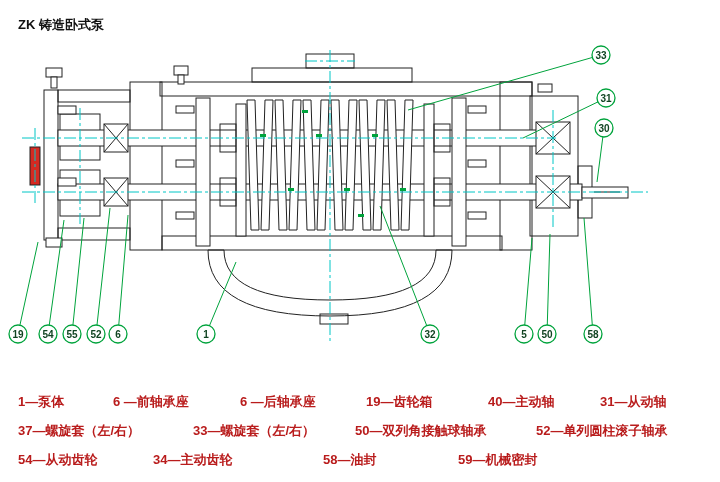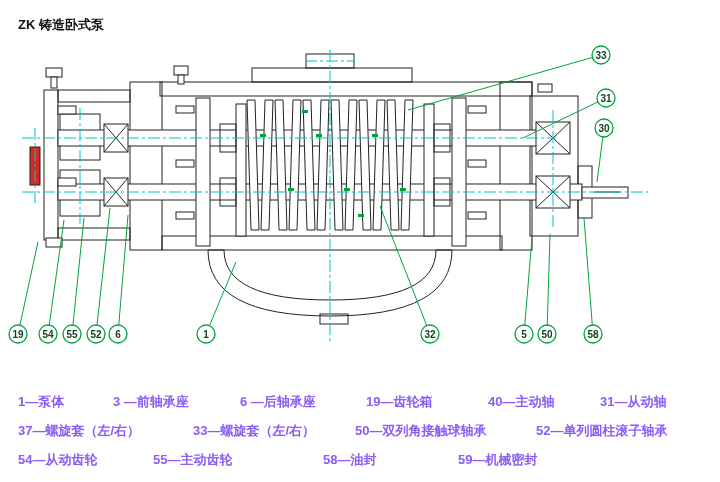--- a/index.html
+++ b/index.html
@@ -1,19 +1,19 @@
 <!DOCTYPE html>
 <html style="--hatch: #d04545; --outline: #222222; --centerline: #00c6c6; --callout_green: #00a33c; --accent_red: #d42a22;"><head>
 <meta charset="utf-8">
 <style>
   html,body{margin:0;padding:0;background:#ffffff;}
   #page{position:relative;width:720px;height:482px;background:#fff;overflow:hidden;
         font-family:"Liberation Sans",sans-serif;margin-top:10px;}
   #title{position:absolute;left:18px;top:6px;font-size:13px;font-weight:bold;color:#111;}
-  .legend-item{position:absolute;font-size:13px;font-weight:600;color:#8b5cf6;white-space:nowrap;}
+  .legend-item{position:absolute;font-size:13px;font-weight:600;color:#b91c1c;white-space:nowrap;}
   svg{position:absolute;left:0;top:0;}
   .ol{stroke:var(--outline);fill:none;stroke-width:1;}
   .wh{fill:#ffffff;stroke:var(--outline);stroke-width:1;}
   .hatchline{stroke:var(--hatch);stroke-width:0.9;}
   .redblk{fill:var(--accent_red);stroke:var(--outline);}
   .cl{stroke:var(--centerline);stroke-width:1;fill:none;stroke-dasharray:12 3 3 3;}
   .gl{stroke:var(--callout_green);stroke-width:1;fill:none;}
   .co{fill:#ffffff;stroke:var(--callout_green);stroke-width:1.3;}
   .ct{font:bold 10px "Liberation Sans",sans-serif;fill:#114422;text-anchor:middle;}
   .gm{fill:var(--callout_green);}
@@ -203,27 +203,27 @@
       <g>
         <line class="gl" x1="584" y1="208" x2="593" y2="324"></line>
         <circle class="co" cx="593" cy="324" r="9"></circle>
         <text class="ct" x="593" y="328">58</text>
       </g>
     </g>
   </svg>
 
   <div>
     <span class="legend-item" style="left:18px;top:383px">1—泵体</span>
-    <span class="legend-item" style="left:113px;top:383px">3 —前轴承座</span>
+    <span class="legend-item" style="left:113px;top:383px">6 —前轴承座</span>
     <span class="legend-item" style="left:240px;top:383px">6 —后轴承座</span>
     <span class="legend-item" style="left:366px;top:383px">19—齿轮箱</span>
     <span class="legend-item" style="left:488px;top:383px">40—主动轴</span>
     <span class="legend-item" style="left:600px;top:383px">31—从动轴</span>
     <span class="legend-item" style="left:18px;top:412px">37—螺旋套（左/右）</span>
     <span class="legend-item" style="left:193px;top:412px">33—螺旋套（左/右）</span>
     <span class="legend-item" style="left:355px;top:412px">50—双列角接触球轴承</span>
     <span class="legend-item" style="left:536px;top:412px">52—单列圆柱滚子轴承</span>
     <span class="legend-item" style="left:18px;top:441px">54—从动齿轮</span>
-    <span class="legend-item" style="left:153px;top:441px">55—主动齿轮</span>
+    <span class="legend-item" style="left:153px;top:441px">34—主动齿轮</span>
     <span class="legend-item" style="left:323px;top:441px">58—油封</span>
     <span class="legend-item" style="left:458px;top:441px">59—机械密封</span>
   </div>
 </div>
 
 </body></html>

